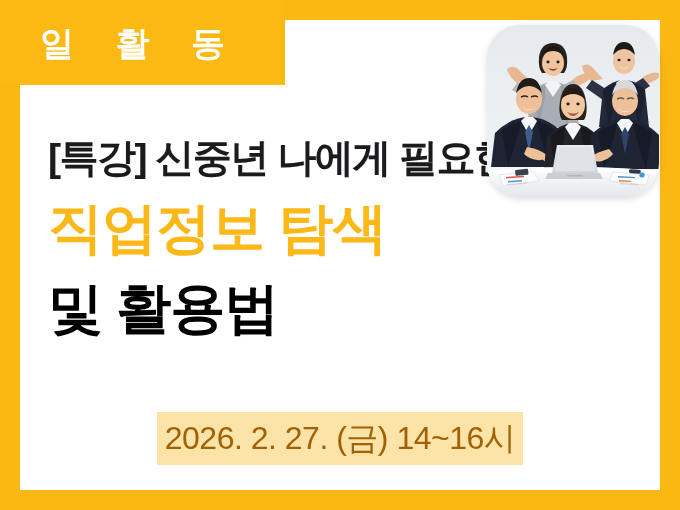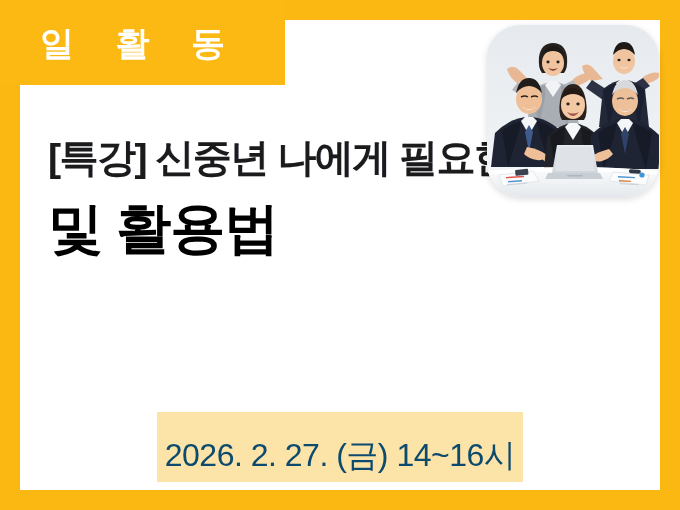--- a/index.html
+++ b/index.html
@@ -120,26 +120,26 @@
     position: absolute;
     left: 0;
     top: 412px;
     width: 680px;
     text-align: center;
     z-index: 1;
   }
   #datetime-text {
     display: inline-block;
     background: #FCE3A8;
-    color: #0c4a6e;
+    color: #a16207;
     font-size: 32px;
     font-weight: 400;
     letter-spacing: -0.5px;
     line-height: 46px;
-    padding: 20px 8px 4px 8px;
+    padding: 3px 8px 4px 8px;
     white-space: nowrap;
   }
 </style>
 </head>
 <body>
 
 <div id="banner">
 
   <div id="card"></div>
 
@@ -260,20 +260,21 @@
       <rect x="131" y="151" width="17" height="1.4" fill="#4a94c9" transform="rotate(3 131 151)"></rect>
       <rect x="132" y="155" width="12" height="1.4" fill="#d97f3c" transform="rotate(3 132 155)"></rect>
       <rect x="133" y="158" width="19" height="1.2" fill="#cfd4da" transform="rotate(3 133 158)"></rect>
       <circle cx="155" cy="150" r="2.6" fill="#3a9ad9"></circle>
       <rect x="142" y="144" width="12" height="4" rx="2" fill="#2f3847" transform="rotate(4 142 144)"></rect>
     </svg>
   </div>
 
   <div id="headline">
     <div class="line1">[특강] 신중년 나에게 필요한</div>
+    <div class="line2">직업정보 탐색</div>
     <div class="line3">및 활용법</div>
   </div>
 
   <div id="datetime-row">
     <span id="datetime-text">2026. 2. 27. (금) 14~16시</span>
   </div>
 
 </div>
 
 </body></html>

